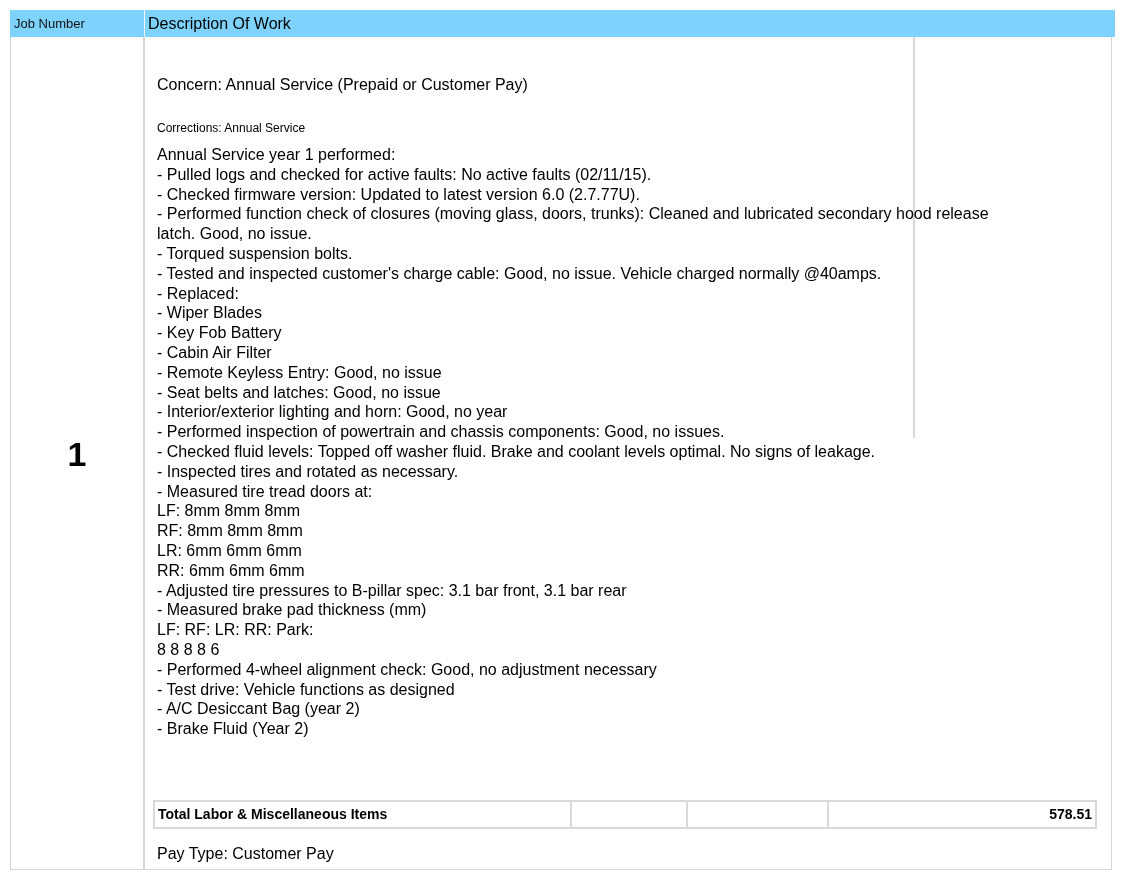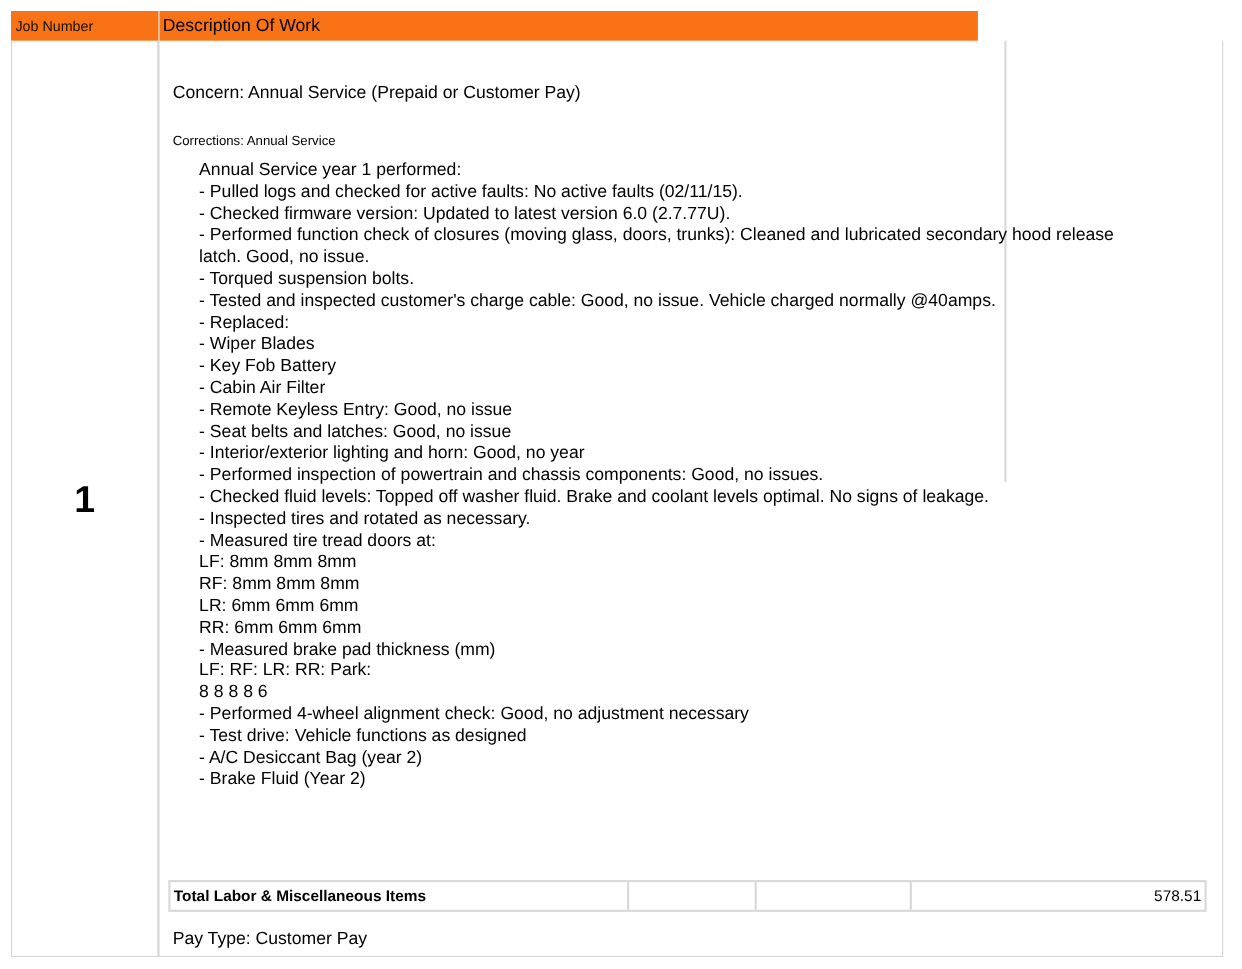--- a/index.html
+++ b/index.html
@@ -1,46 +1,46 @@
 <!DOCTYPE html>
 <html><head>
   <meta charset="utf-8">
   <style>
     html, body { margin: 0; padding: 0; background: #ffffff; }
     body { width: 1129px; height: 881px; position: relative; overflow: hidden;
            font-family: "Liberation Sans", sans-serif; color: #000; }
-    .header { position: absolute; left: 10px; top: 10px; width: 879px; height: 27px;
-              background: #f97316; }
+    .header { position: absolute; left: 10px; top: 10px; width: 1105px; height: 27px;
+              background: #7dd3fc; }
     .hcell { position: absolute; top: 0; height: 27px; line-height: 27px; font-size: 13px; color: #111; }
     .hcell.job { left: 4px; }
     .hcell.desc { left: 138px; }
     .hsep { position: absolute; left: 134px; top: 0; width: 1px; height: 27px; background: #f2f2f2; }
 
     .body-frame { position: absolute; left: 10px; top: 37px; width: 1102px; height: 833px;
                   border-left: 1px solid #d4d4d4; border-right: 1px solid #d4d4d4; border-bottom: 1px solid #d4d4d4; box-sizing: border-box; }
     .col-sep { position: absolute; left: 143px; top: 37px; width: 2px; height: 833px; background: #d4d4d4; }
     .overlay-sep { position: absolute; left: 913px; top: 37px; width: 2px; height: 401px; background: #d9d9d9; }
 
     .job-number { position: absolute; left: 10px; width: 134px; top: 432px; text-align: center;
                   font-size: 34px; font-weight: bold; line-height: 44px; }
 
     .desc { position: absolute; left: 157px; top: 0; font-size: 16px; color: #000; }
     .concern { position: absolute; left: 157px; top: 75px; font-size: 16px; line-height: 20px; white-space: nowrap; }
     .corrections { position: absolute; left: 157px; top: 118px; font-size: 12px; line-height: 20px; white-space: nowrap; }
     .lines { position: absolute; left: 157px; top: 145px; font-size: 16px; line-height: 19.8px; width: 940px; }
-    .lines div { white-space: nowrap; margin-left: 24px; }
+    .lines div { white-space: nowrap; }
 
     .total-table { position: absolute; left: 153px; top: 800px; width: 944px; height: 29px;
                    border: 2px solid #d9d9d9; box-sizing: border-box; display: flex; }
     .tcell { height: 100%; box-sizing: border-box; border-right: 2px solid #d9d9d9; font-size: 14px; line-height: 25px; }
     .tcell:last-child { border-right: none; }
     .tcell.label { width: 417px; font-weight: bold; padding-left: 3px; }
     .tcell.c2 { width: 116px; }
     .tcell.c3 { width: 141px; }
-    .tcell.amount { flex: 1; text-align: right; padding-right: 3px; }
+    .tcell.amount { flex: 1; text-align: right; padding-right: 3px; font-weight: bold; }
 
     .paytype { position: absolute; left: 157px; top: 844px; font-size: 16px; line-height: 20px; white-space: nowrap; }
   </style>
 </head>
 <body>
 
 <div class="header">
   <span class="hcell job">Job Number</span>
   <span class="hsep"></span>
   <span class="hcell desc">Description Of Work</span>
@@ -71,20 +71,21 @@
     <div>- Seat belts and latches: Good, no issue</div>
     <div>- Interior/exterior lighting and horn: Good, no year</div>
     <div>- Performed inspection of powertrain and chassis components: Good, no issues.</div>
     <div>- Checked fluid levels: Topped off washer fluid. Brake and coolant levels optimal. No signs of leakage.</div>
     <div>- Inspected tires and rotated as necessary.</div>
     <div>- Measured tire tread doors at:</div>
     <div>LF:  8mm 8mm 8mm</div>
     <div>RF:  8mm 8mm 8mm</div>
     <div>LR:  6mm 6mm 6mm</div>
     <div>RR:  6mm 6mm 6mm</div>
+    <div>- Adjusted tire pressures to B-pillar spec: 3.1 bar front, 3.1 bar rear</div>
     <div>- Measured brake pad thickness (mm)</div>
     <div>LF:  RF:  LR:  RR:  Park:</div>
     <div>8  8  8  8  6</div>
     <div>- Performed 4-wheel alignment check: Good, no adjustment necessary</div>
     <div>- Test drive: Vehicle functions as designed</div>
     <div>- A/C Desiccant Bag (year 2)</div>
     <div>- Brake Fluid (Year 2)</div>
   </div>
 
 <div class="total-table">

